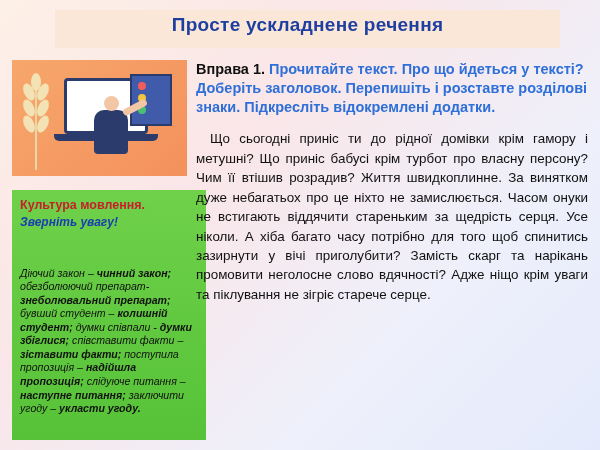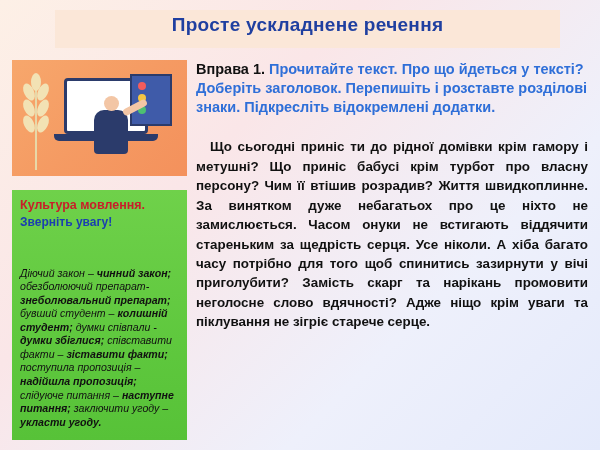--- a/index.html
+++ b/index.html
@@ -127,37 +127,38 @@
     width: 26px;
     height: 7px;
     background: #f3c6a5;
     transform: rotate(-28deg);
     border-radius: 4px;
   }
   .culture-box {
     position: absolute;
     left: 0;
     top: 130px;
-    width: 175px;
+    width: 194px;
     bottom: 0;
     background: linear-gradient(180deg, #6fd14a 0%, #5fc83e 60%, #57c238 100%);
     padding: 8px 8px 6px 8px;
     box-sizing: border-box;
   }
   .culture-title {
     color: #c81e2a;
     font-size: 12.5px;
     font-weight: bold;
     line-height: 1.25;
     margin-bottom: 1px;
   }
   .culture-sub {
     color: #1a3fb0;
     font-size: 12px;
     font-weight: bold;
+    font-style: italic;
     margin-bottom: 4px;
   }
   .culture-body {
     font-size: 10.6px;
     line-height: 1.28;
     color: #111111;
     font-style: italic;
     margin-top: 38px;
   }
   .culture-body b { font-style: italic; font-weight: bold; }
@@ -165,36 +166,36 @@
   .right-col {
     position: absolute;
     left: 196px;
     top: 60px;
     right: 12px;
     bottom: 8px;
   }
   .task-line {
     font-size: 14.5px;
     line-height: 1.32;
-    margin: 0 0 20px 0;
+    margin: 0 0 12px 0;
   }
   .task-label {
     color: #111111;
     font-weight: bold;
   }
   .task-text {
     color: #2f6fd8;
     font-weight: bold;
   }
   .passage {
     font-size: 13.4px;
     line-height: 1.45;
     color: #111111;
     text-align: justify;
-    font-weight: bold;
+    font-weight: normal;
     text-indent: 14px;
   }
 </style>
 </head>
 <body>
 
 <div class="slide">
 
   <div class="title-bar"></div>
   <div class="title-text">Просте ускладнене речення</div>

